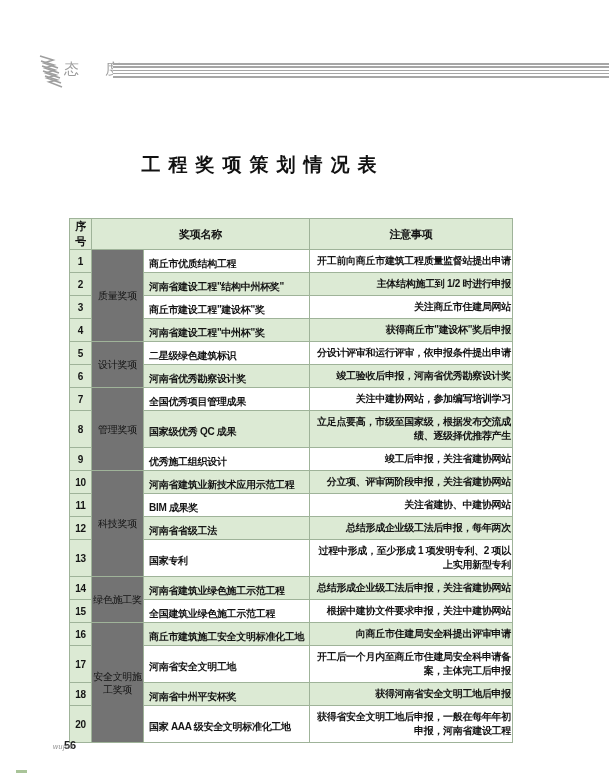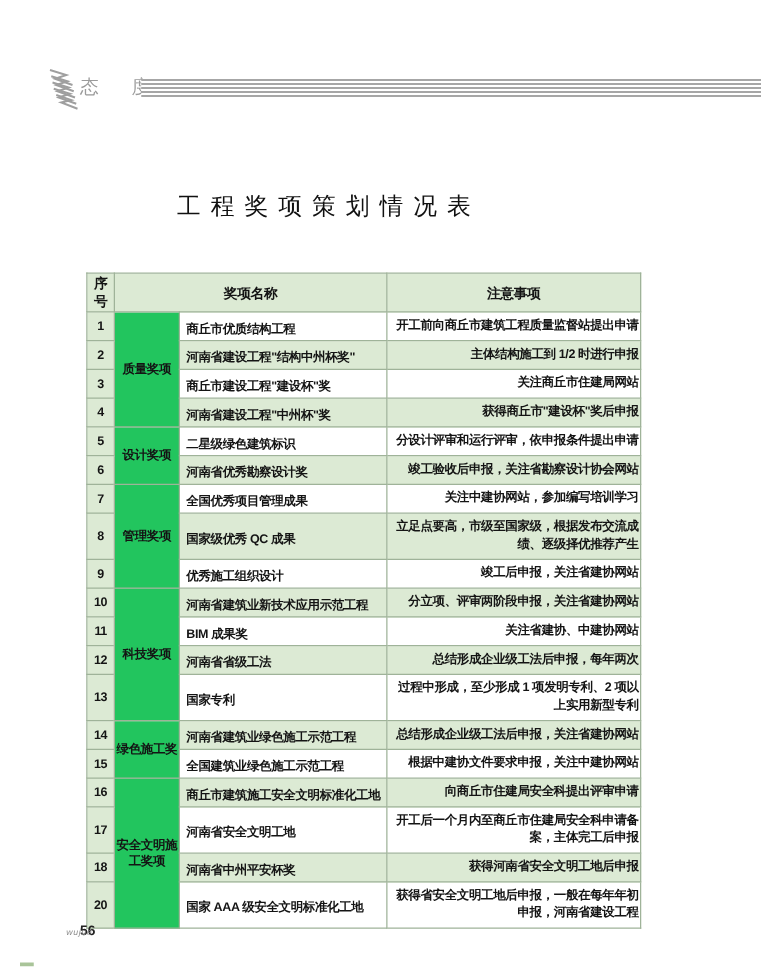--- a/index.html
+++ b/index.html
@@ -27,21 +27,21 @@
       to bottom,
       #a6a6a6 0px, #a6a6a6 1.5px,
       #ffffff 1.5px, #ffffff 3.3px
     );
   }
 
   
   .page-title {
     position: absolute; left: 0; top: 152px; width: 518px;
     text-align: center;
-    font-size: 19px; font-weight: normal;
+    font-size: 19px; font-weight: bold;
     letter-spacing: 8px; padding-left: 8px;
     color: #111;
   }
 
   
   .table-wrap { position: absolute; left: 69px; top: 218px; width: 443px; }
   table.awards {
     border-collapse: collapse; table-layout: fixed;
     width: 443px;
     font-size: 10px; letter-spacing: -0.3px;
@@ -59,22 +59,22 @@
   col.w-num   { width: 22px; }
   col.w-group { width: 52px; }
   col.w-award { width: 166px; }
   col.w-note  { width: 203px; }
 
   td.c-num {
     background: #dcead4; text-align: center;
     font-weight: bold; height: 22px;
   }
   td.c-group {
-    background: #22c55e; text-align: center;
-    font-weight: bold; line-height: 13px; padding: 0 1px;
+    background: #737373; text-align: center;
+    font-weight: normal; line-height: 13px; padding: 0 1px;
   }
   td.c-award {
     text-align: left; padding: 4px 1px 0 5px;
     font-weight: bold; line-height: 13px;
   }
   td.c-note {
     text-align: right; padding: 4px 1px 4px 6px;
     font-weight: bold; line-height: 14px;
   }
   td.shade { background: #dcead4; }
@@ -151,21 +151,21 @@
         </tr>
         <tr>
           <td class="c-num">5</td>
           <td class="c-group" rowspan="2">设计奖项</td>
           <td class="c-award">二星级绿色建筑标识</td>
           <td class="c-note">分设计评审和运行评审，依申报条件提出申请</td>
         </tr>
         <tr>
           <td class="c-num">6</td>
           <td class="c-award shade">河南省优秀勘察设计奖</td>
-          <td class="c-note shade">竣工验收后申报，关注省勘察设计协会网站</td>
+          <td class="c-note shade">竣工验收后申报，河南省优秀勘察设计奖</td>
         </tr>
         <tr>
           <td class="c-num">7</td>
           <td class="c-group" rowspan="3">管理奖项</td>
           <td class="c-award">全国优秀项目管理成果</td>
           <td class="c-note">关注中建协网站，参加编写培训学习</td>
         </tr>
         <tr>
           <td class="c-num">8</td>
           <td class="c-award shade">国家级优秀 QC 成果</td>

